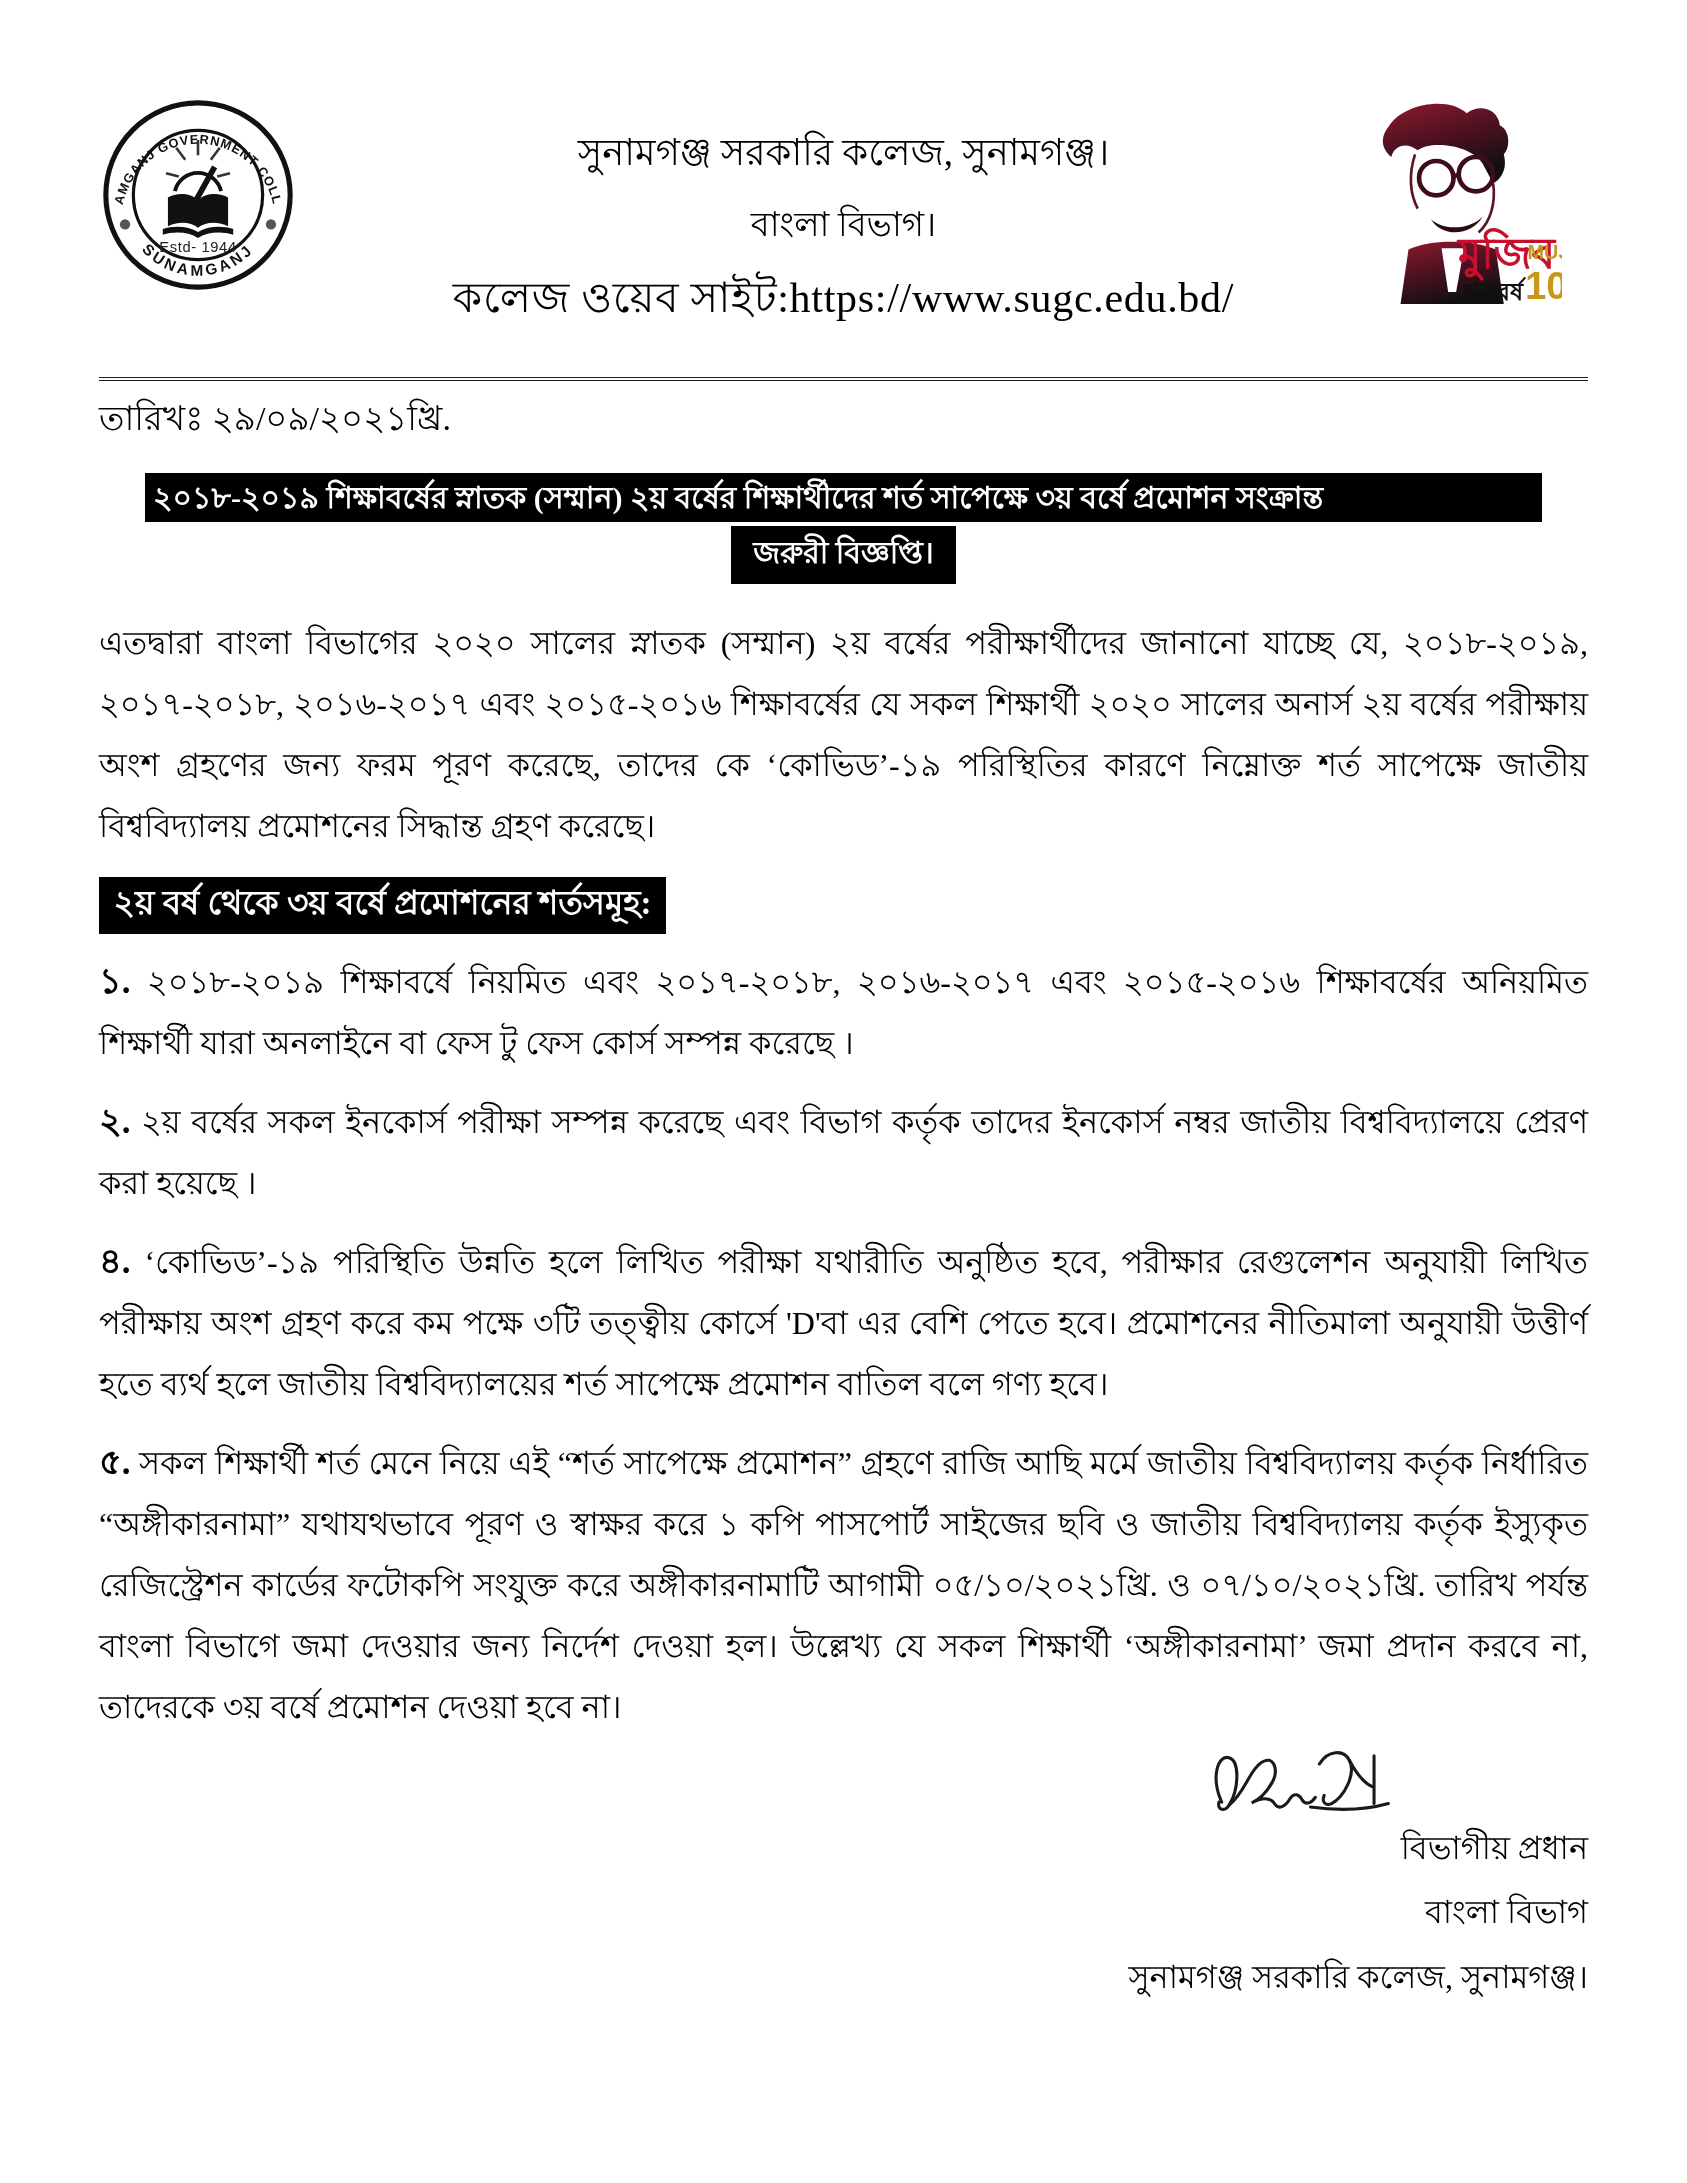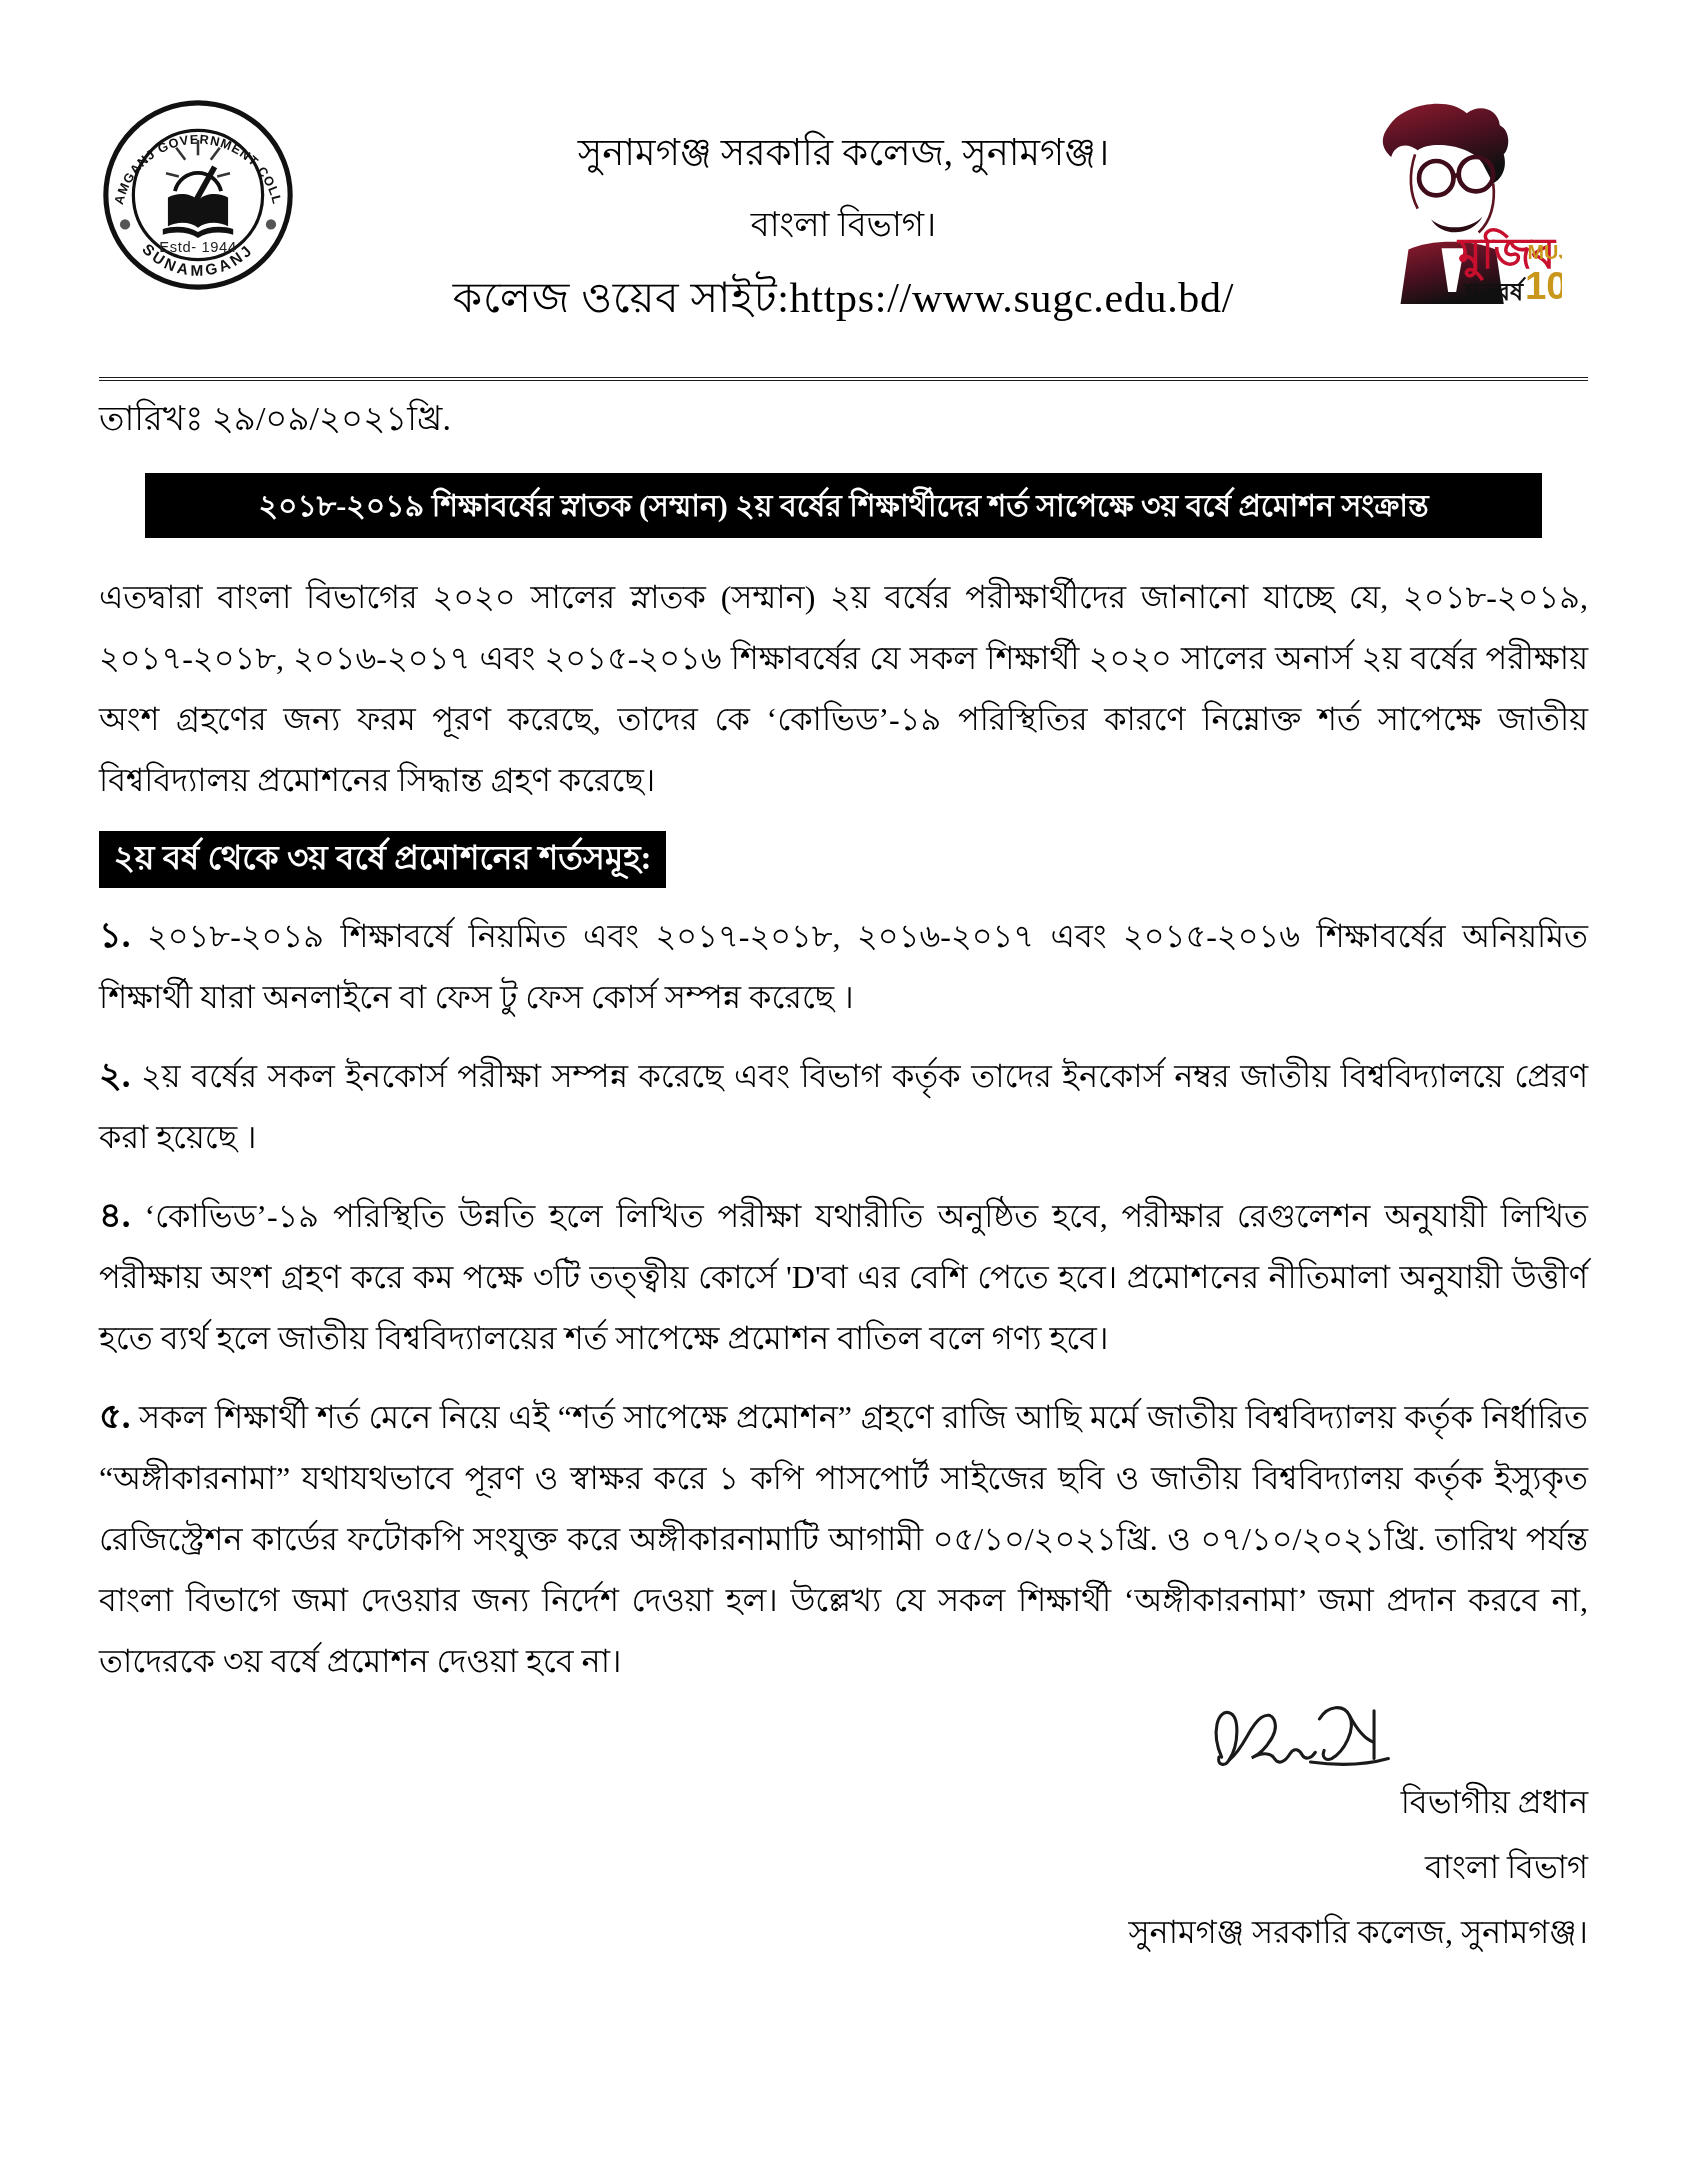--- a/index.html
+++ b/index.html
@@ -21,21 +21,21 @@
   .h-dept { font-size:34px; line-height:1.2; margin-top:30px; }
   .h-web { font-size:42px; line-height:1.2; margin-top:26.5px; letter-spacing:0.7px; }
 
   .rule { border:none; border-bottom:4.6px double #1b1b1b; height:0; }
 
   .date-line { font-size:34px; margin-top:10.6px; }
 
   
   .title-bar {
     background:#000; color:#fff; font-weight:bold; font-size:30px;
-    text-align:center; padding:11px 8px; margin:24px 46px 0; line-height:1.45;
+    padding:3px 8px; margin:24px 46px 0; line-height:1.45;
   }
   .title-sub-wrap { text-align:center; margin-top:4px; }
   .title-sub {
     display:inline-block; background:#000; color:#fff; font-weight:bold;
     font-size:30px; padding:6.6px 22.5px 10.6px; line-height:1.35;
   }
 
   
   .intro { font-size:32px; line-height:61px; text-align:justify; margin-top:29px; }
   .cond-head-wrap { margin-top:20px; }
@@ -141,20 +141,23 @@
         <div class="h-dept">বাংলা বিভাগ।</div>
         <div class="h-web">কলেজ ওয়েব সাইট:https://www.sugc.edu.bd/</div>
       </div>
     </div>
 
     <div class="rule"></div>
 
     <div class="date-line">তারিখঃ ২৯/০৯/২০২১খ্রি.</div>
 
     <div class="title-bar">২০১৮-২০১৯ শিক্ষাবর্ষের স্নাতক (সম্মান) ২য় বর্ষের শিক্ষার্থীদের শর্ত সাপেক্ষে ৩য় বর্ষে প্রমোশন সংক্রান্ত</div>
+    <div class="title-sub-wrap">
+      <span class="title-sub">জরুরী বিজ্ঞপ্তি।</span>
+    </div>
 
     <p class="intro">এতদ্বারা বাংলা বিভাগের ২০২০ সালের স্নাতক (সম্মান) ২য় বর্ষের পরীক্ষার্থীদের জানানো যাচ্ছে যে, ২০১৮-২০১৯, ২০১৭-২০১৮, ২০১৬-২০১৭ এবং ২০১৫-২০১৬ শিক্ষাবর্ষের যে সকল শিক্ষার্থী ২০২০ সালের অনার্স ২য় বর্ষের পরীক্ষায় অংশ গ্রহণের জন্য ফরম পূরণ করেছে, তাদের কে ‘কোভিড’-১৯ পরিস্থিতির কারণে নিম্নোক্ত শর্ত সাপেক্ষে জাতীয় বিশ্ববিদ্যালয় প্রমোশনের সিদ্ধান্ত গ্রহণ করেছে।</p>
 
     <div class="cond-head-wrap">
       <span class="cond-head">২য় বর্ষ থেকে ৩য় বর্ষে প্রমোশনের শর্তসমূহ:</span>
     </div>
 
     <p class="item"><span class="num">১.</span> <span>২০১৮-২০১৯ শিক্ষাবর্ষে নিয়মিত এবং ২০১৭-২০১৮, ২০১৬-২০১৭ এবং ২০১৫-২০১৬ শিক্ষাবর্ষের অনিয়মিত শিক্ষার্থী যারা অনলাইনে বা ফেস টু ফেস কোর্স সম্পন্ন করেছে ।</span></p>
     <p class="item"><span class="num">২.</span> <span>২য় বর্ষের সকল ইনকোর্স পরীক্ষা সম্পন্ন করেছে এবং বিভাগ কর্তৃক তাদের ইনকোর্স নম্বর জাতীয় বিশ্ববিদ্যালয়ে প্রেরণ করা হয়েছে ।</span></p>
     <p class="item"><span class="num">৪.</span> <span>‘কোভিড’-১৯ পরিস্থিতি উন্নতি হলে লিখিত পরীক্ষা যথারীতি অনুষ্ঠিত হবে, পরীক্ষার রেগুলেশন অনুযায়ী লিখিত পরীক্ষায় অংশ গ্রহণ করে কম পক্ষে ৩টি তত্ত্বীয় কোর্সে 'D'বা এর বেশি পেতে হবে। প্রমোশনের নীতিমালা অনুযায়ী উত্তীর্ণ হতে ব্যর্থ হলে জাতীয় বিশ্ববিদ্যালয়ের শর্ত সাপেক্ষে প্রমোশন বাতিল বলে গণ্য হবে।</span></p>

